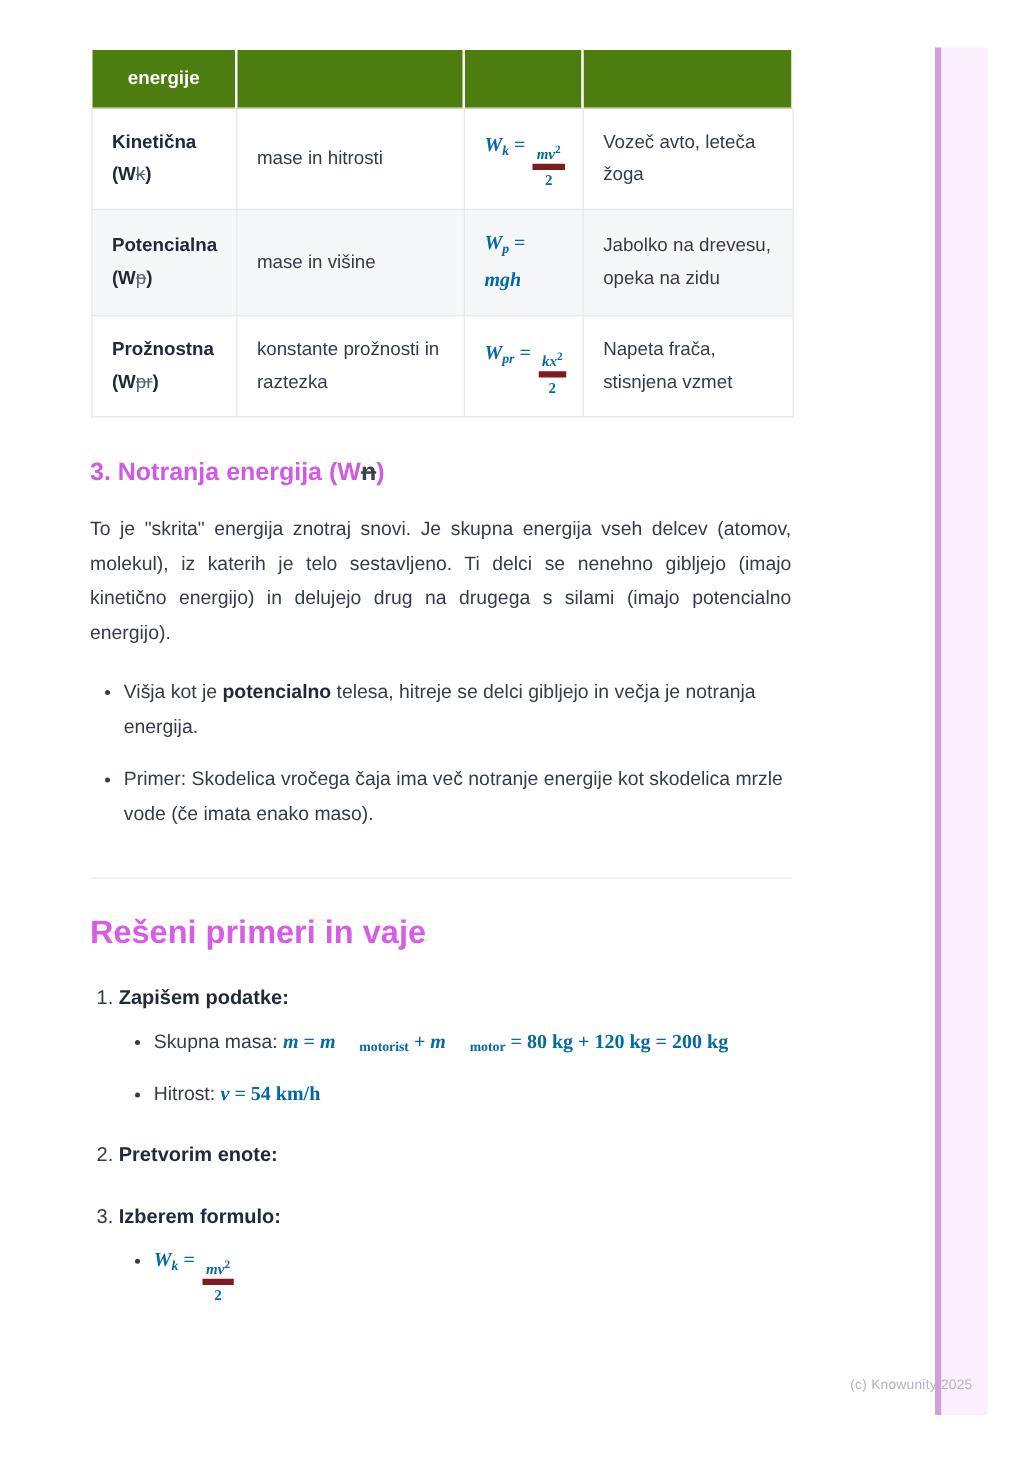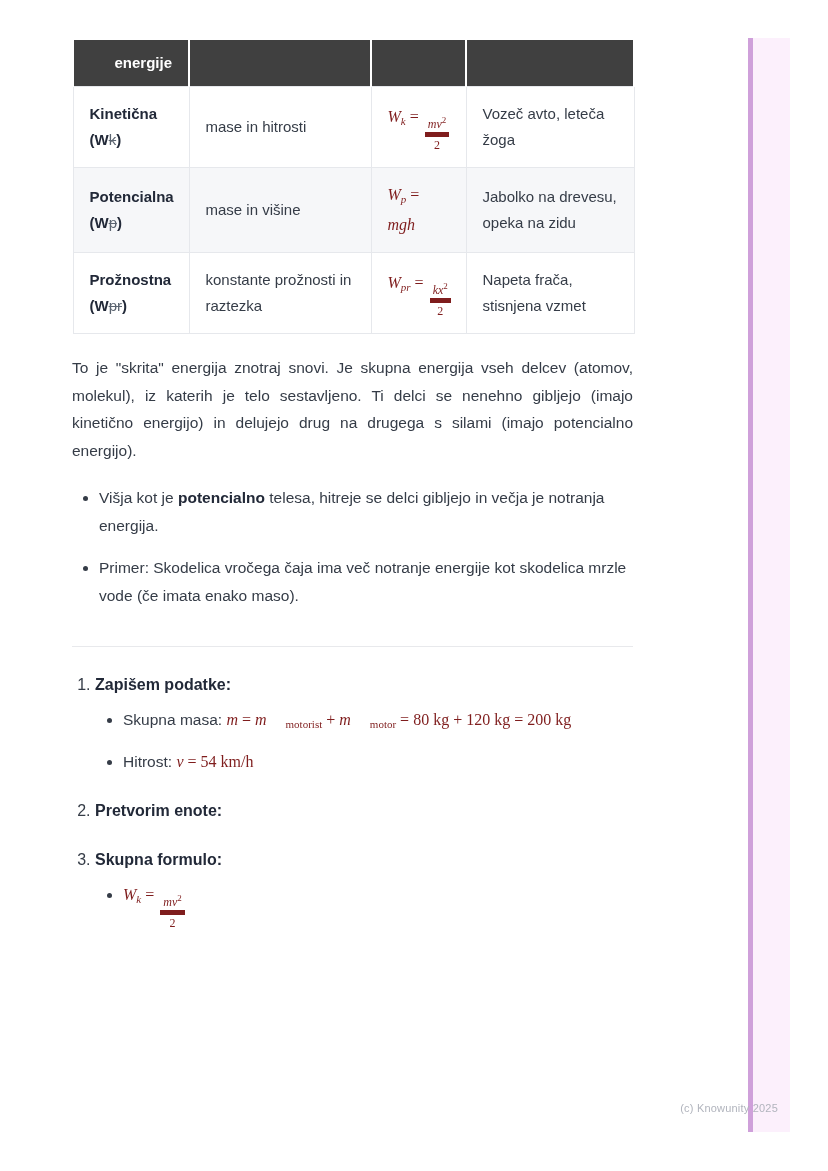--- a/index.html
+++ b/index.html
@@ -10,29 +10,29 @@
   #stripe { position:absolute; top:38px; left:748px; width:42px; height:1094px;
             background:#fcf0fc; border-left:5px solid #cfa0da; z-index:1; }
 
   
   #content { position:absolute; top:38px; left:72px; width:561px; z-index:2; }
 
   
   table.energy { width:561px; border-collapse:collapse; table-layout:fixed; font-size:15px; line-height:26px; }
   table.energy col.c1 { width:116px; } table.energy col.c2 { width:182px; }
   table.energy col.c3 { width:95px; }  table.energy col.c4 { width:168px; }
-  table.energy th { background:#404040; color:#ffffff; font-weight:600; text-align:right;
+  table.energy th { background:#4d7c0f; color:#ffffff; font-weight:600; text-align:center;
                     padding:10px 16px; height:47px; border:2px solid #ffffff; border-bottom:1px solid #e6e8ec; }
   table.energy td { border:1px solid #e6e8ec; padding:14px 16px; vertical-align:middle; }
   table.energy tr.alt td { background:#f6f7f9; }
   td.cname { font-weight:700; color:#222938; }
   .struck { text-decoration:line-through; color:#5b6470; font-weight:400; }
 
   
-  .math { font-family:"Liberation Serif", serif; font-size:16px; color:#7f1d1d; white-space:nowrap; }
+  .math { font-family:"Liberation Serif", serif; font-size:16px; color:#0369a1; white-space:nowrap;font-weight:bold; }
   .m-i { font-style:italic; }
   .m-isub { font-style:italic; font-size:11px; vertical-align:-3px; }
   .m-rsub { font-size:11px; vertical-align:-3px;padding-left:19px; }
   .m-sup { font-size:9px; vertical-align:5px; }
   .frac { display:inline-flex; flex-direction:column; text-align:center; vertical-align:-6px; margin:0 2px; line-height:1; }
   .frac .fnum { border-bottom:5px solid #7f1d1d; padding:1px 3px 2px; font-size:12px; }
   .frac .fden { padding-top:2px; font-size:12px; }
 
   
   h3.sec { margin-top:33px; font-size:20px; font-weight:700; color:#d05be2; }
@@ -113,45 +113,47 @@
           <td>konstante prožnosti in raztezka</td>
           <td><span class="math"><span class="m-i">W</span><span class="m-isub">pr</span><span class="m-r"> = </span><span class="frac">
                   <span class="fnum"><span class="m-i">kx</span><span class="m-sup">2</span></span>
                   <span class="fden"><span class="m-r">2</span></span>
                 </span></span></td>
           <td>Napeta frača, stisnjena vzmet</td>
         </tr>
       </tbody>
     </table>
 
+    <h3 class="sec"><span>3. Notranja energija (W</span><span class="struck">n</span><span>)</span></h3>
 
     <p class="body">To je "skrita" energija znotraj snovi. Je skupna energija vseh delcev (atomov, molekul), iz katerih je telo sestavljeno. Ti delci se nenehno gibljejo (imajo kinetično energijo) in delujejo drug na drugega s silami (imajo potencialno energijo).</p>
 
     <ul class="bullets">
       <li><span>Višja kot je </span><span class="bold">potencialno</span><span> telesa, hitreje se delci gibljejo in večja je notranja energija.</span></li>
       <li>Primer: Skodelica vročega čaja ima več notranje energije kot skodelica mrzle vode (če imata enako maso).</li>
     </ul>
 
     <hr class="divider">
 
+    <h2 class="big">Rešeni primeri in vaje</h2>
 
 
     <ol class="steps">
       <li>
         <span class="step-label">Zapišem podatke:</span>
         <ul>
           <li><span>Skupna masa: </span><span class="math"><span class="m-i">m</span><span class="m-r"> = </span><span class="m-i">m</span><span class="m-rsub">motorist</span><span class="m-r"> + </span><span class="m-i">m</span><span class="m-rsub">motor</span><span class="m-r"> = 80 kg + 120 kg = 200 kg</span></span></li>
           <li><span>Hitrost: </span><span class="math"><span class="m-i">v</span><span class="m-r"> = 54 km/h</span></span></li>
         </ul>
       </li>
       <li>
         <span class="step-label">Pretvorim enote:</span>
       </li>
       <li>
-        <span class="step-label">Skupna formulo:</span>
+        <span class="step-label">Izberem formulo:</span>
         <ul>
           <li><span class="math"><span class="m-i">W</span><span class="m-isub">k</span><span class="m-r"> = </span><span class="frac">
                   <span class="fnum"><span class="m-i">mv</span><span class="m-sup">2</span></span>
                   <span class="fden"><span class="m-r">2</span></span>
                 </span></span></li>
         </ul>
       </li>
 
     </ol>
 

